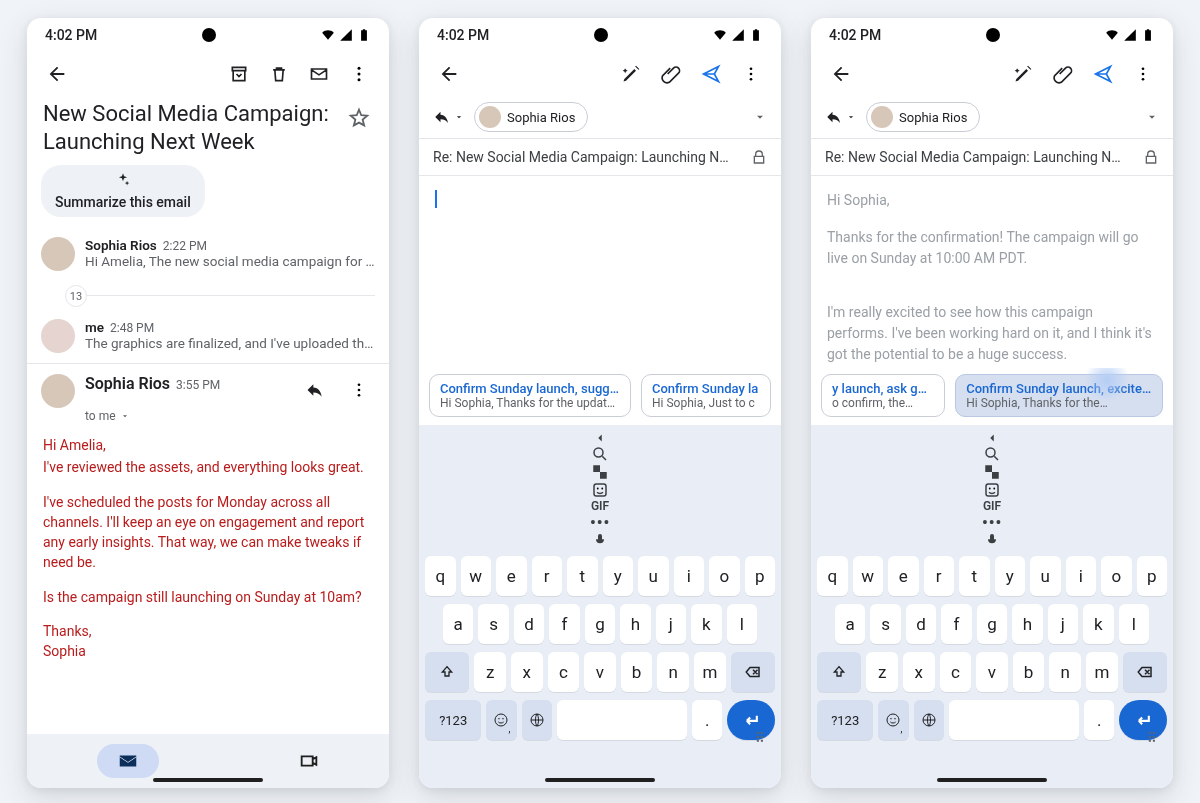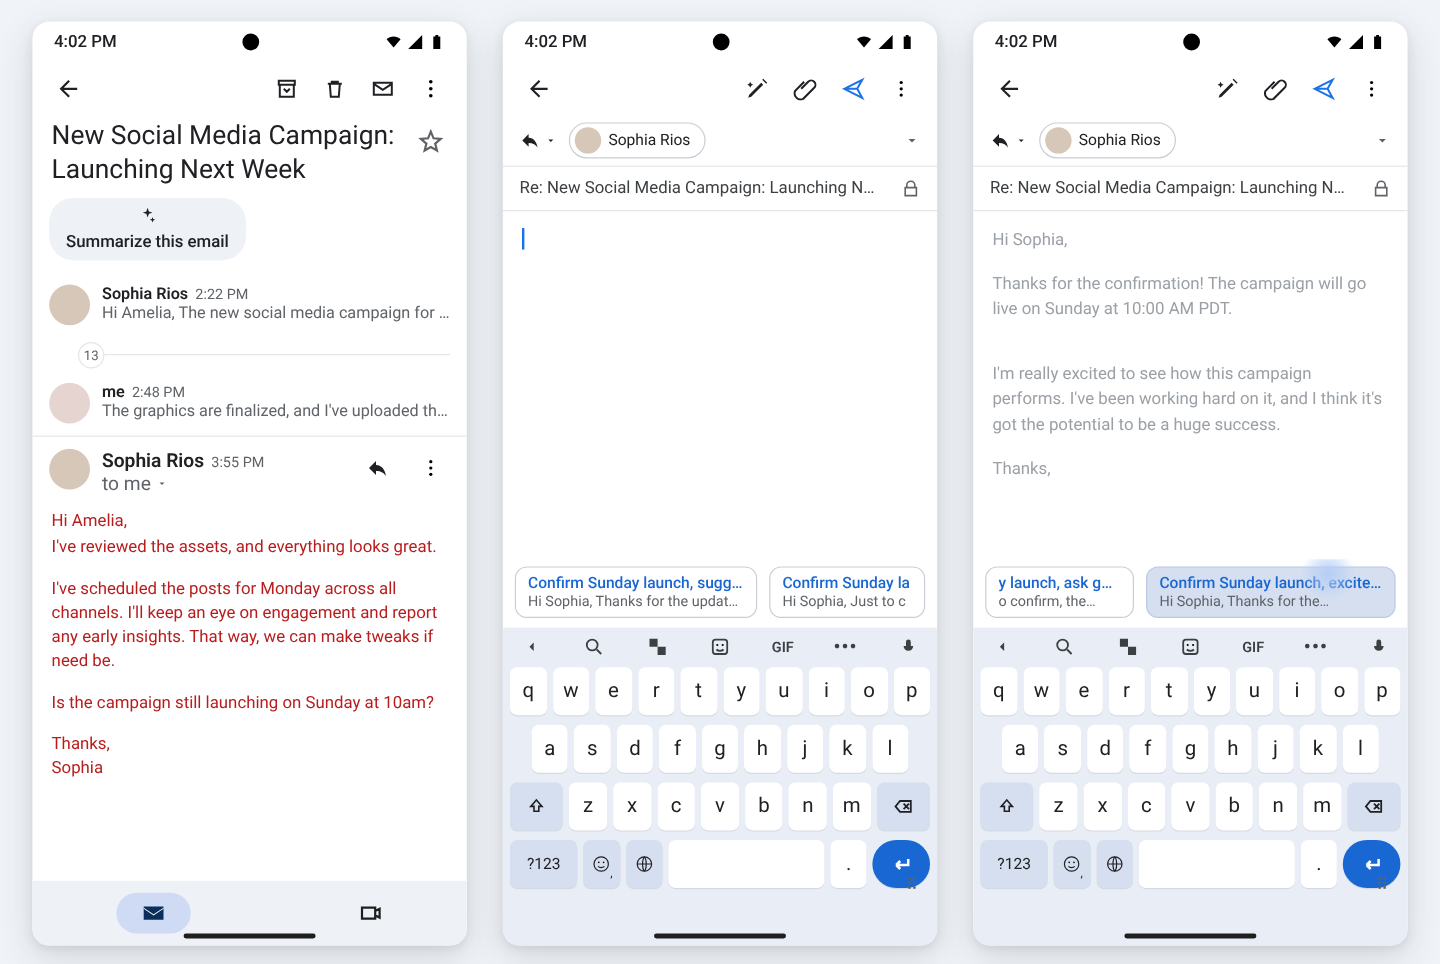--- a/index.html
+++ b/index.html
@@ -109,21 +109,21 @@
   .thread-divider { position:relative; height:20px; margin:4px 0 4px 20px; }
   .thread-divider::before { content:""; position:absolute; left:30px; right:14px; top:50%; height:1px; background:var(--border); }
   .thread-count { position:absolute; top:0; left:18px; background:#fff; border:1px solid var(--border); border-radius:50%; width:22px; height:22px; font-size:11px; display:flex; align-items:center; justify-content:center; color:var(--muted); }
   .expanded {
     border-top:1px solid var(--border);
     padding: 10px 14px;
   }
   .exp-head { display:flex; gap:10px; }
   .exp-head .msg-body { }
   .exp-head .msg-head { }
-  .to-line { font-size:16px; color:var(--muted); display:flex; align-items:center; gap:4px; }
+  .to-line { font-size:12px; color:var(--muted); display:flex; align-items:center; gap:4px;margin-top:16px; }
   .exp-actions { display:flex; gap:12px; color:#3c4043; }
   .email-body {
     padding: 12px 2px 8px;
     font-size: 14px;
     line-height: 1.45;
     color:#b91c1c;
   }
   .email-body p { margin: 0 0 14px; }
   .bottom-bar {
     margin-top:auto;
@@ -200,20 +200,21 @@
     background: radial-gradient(circle,#b4cdf6 0%, rgba(180,205,246,0) 70%);
   }
   .sugg .title { color: var(--kbd-blue); font-size:13px; font-weight:500; white-space:nowrap; overflow:hidden; text-overflow:ellipsis; }
   .sugg .sub { color:#5f6368; font-size:12px; white-space:nowrap; overflow:hidden; text-overflow:ellipsis; }
   
   .kbd { background: var(--kbd-bg); padding-bottom: 44px; }
   .kbd-toolbar {
     display:flex; align-items:center; justify-content:space-between;
     padding: 6px 12px 4px;
     color:#3c4043;
+    flex-direction:column;
   }
   .kbd-toolbar .i { width:24px; display:flex; justify-content:center; }
   .krow { display:flex; gap:5px; padding: 4px 6px; }
   .krow.center { padding-left: 24px; padding-right: 24px; }
   .key {
     flex:1; height:40px;
     background: var(--key-bg);
     border-radius: 6px;
     display:flex; align-items:center; justify-content:center;
     font-size:17px;

